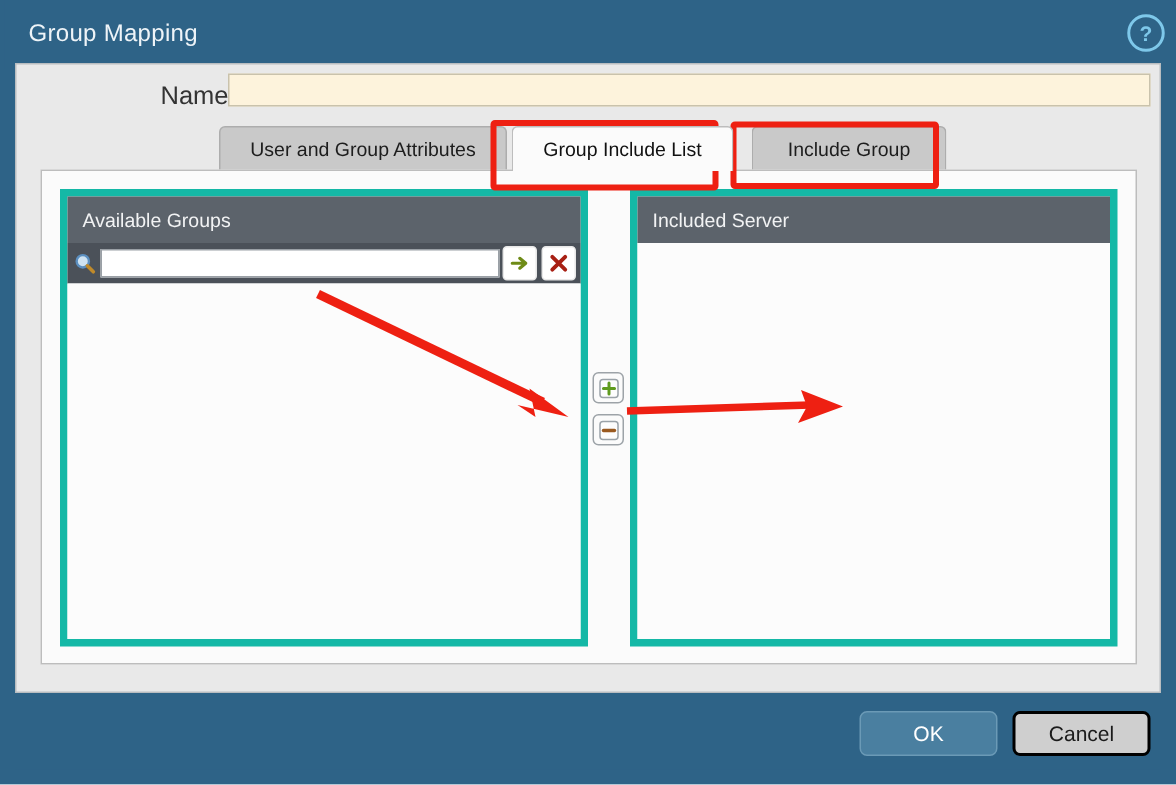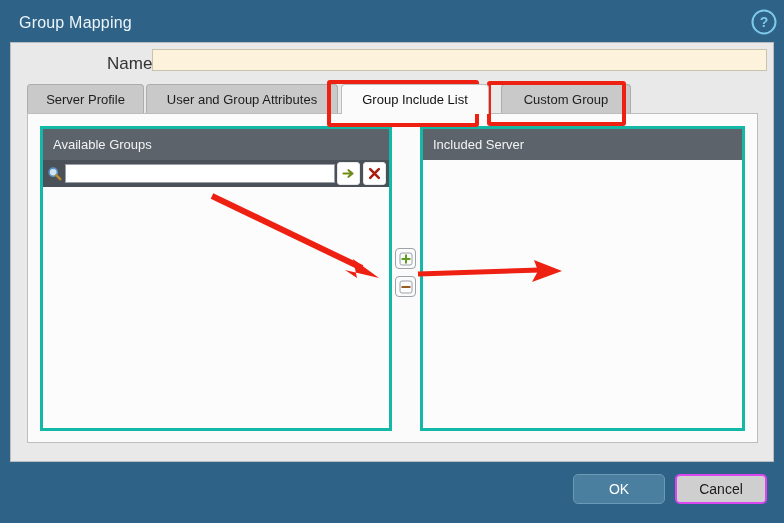--- a/index.html
+++ b/index.html
@@ -120,21 +120,21 @@
     background: #fbfbfb;
     border: 1px solid #bdbdbd;
     box-sizing: border-box;
   }
   
   .list-panel {
     position: absolute;
     top: 12px;
     height: 305px;
     box-sizing: border-box;
-    border: 3px solid #14b8a6;
+    border: 5px solid #14b8a6;
     background: #fcfcfc;
   }
   #available-panel { left: 12px;  width: 352px; }
   #included-panel  { left: 392px; width: 325px; }
 
   .panel-header {
     position: absolute;
     left: 0; top: 0;
     width: 100%; height: 31px;
     background: #5c636b;
@@ -236,21 +236,21 @@
   #btn-ok {
     left: 563px; width: 92px;
     background: #4a7fa0;
     border: 1px solid #6b9ab6;
     color: #ffffff;
     cursor: default;
   }
   #btn-cancel {
     left: 665px; width: 92px;
     background: #cfcfcf;
-    border: 2px solid #d946ef;
+    border: 2px solid #000000;
     color: #1b1b1b;
     cursor: pointer;
   }
   
   .annot-layer {
     position: absolute;
     left: 0; top: 0;
     width: 784px; height: 523px;
     pointer-events: none;
   }
@@ -281,24 +281,23 @@
     </div>
 
     <div class="content">
 
       <div class="name-row">
         <div class="name-label">Name</div>
         <input class="name-input" type="text" value="" style="">
       </div>
 
       <div class="tabstrip">
-        <div class="tab" id="tab-server">Server Profile</div>
         <div class="tab" id="tab-userattr">User and Group Attributes</div>
         <div class="tab active" id="tab-include">Group Include List</div>
-        <div class="tab" id="tab-custom">Custom Group</div>
+        <div class="tab" id="tab-custom">Include Group</div>
       </div>
 
       <div class="tabpanel">
 
         <div class="list-panel" id="available-panel">
           <div class="panel-header">
             <span class="panel-header-text">Available Groups</span>
           </div>
           <div class="search-row">
             <div class="search-icon-box">

